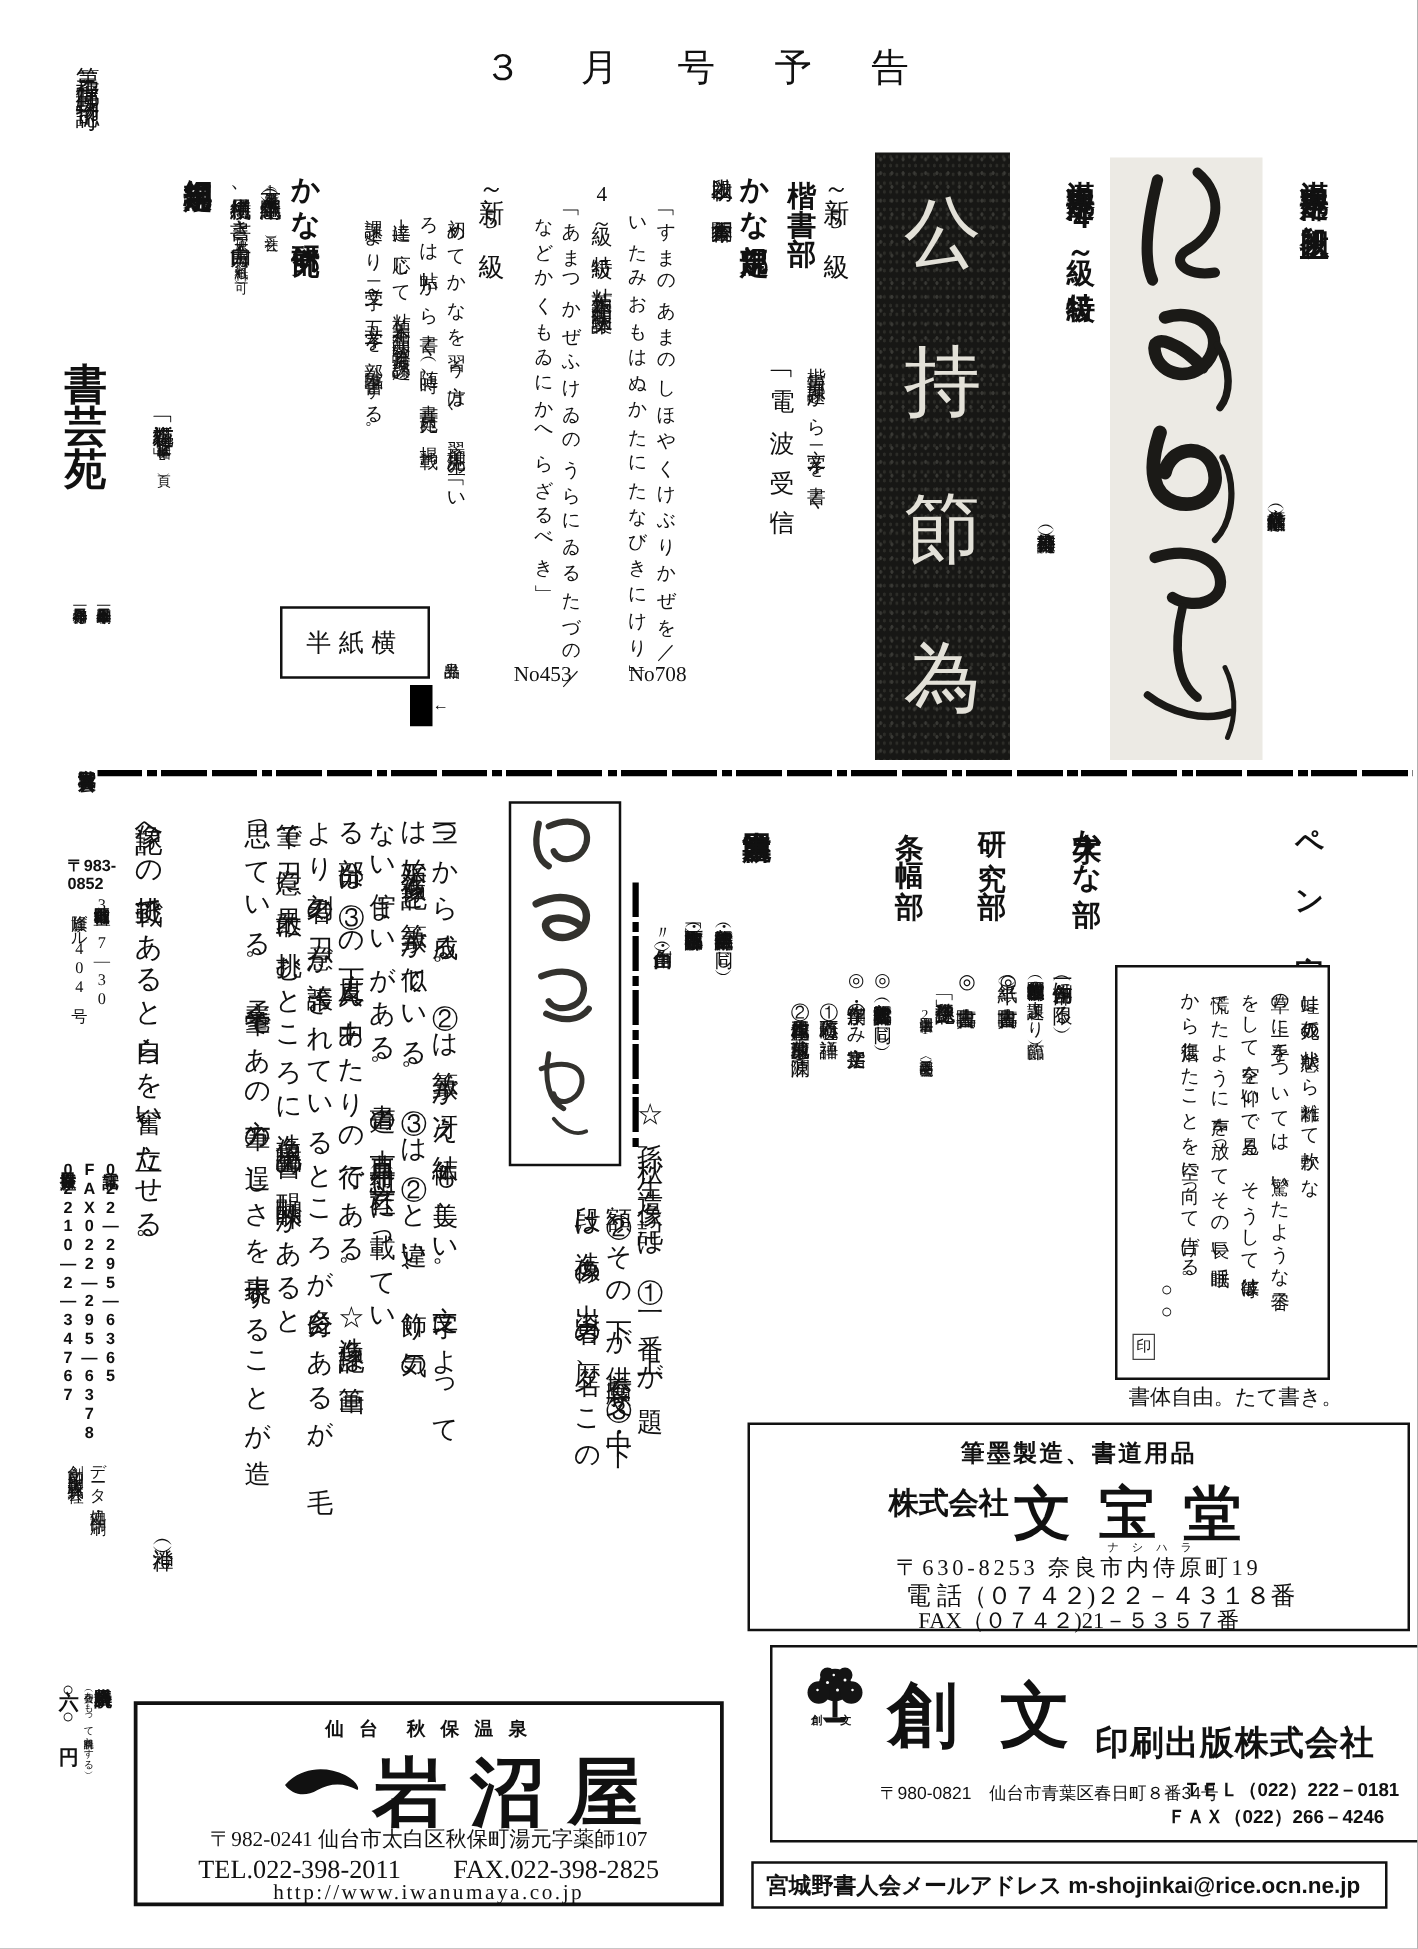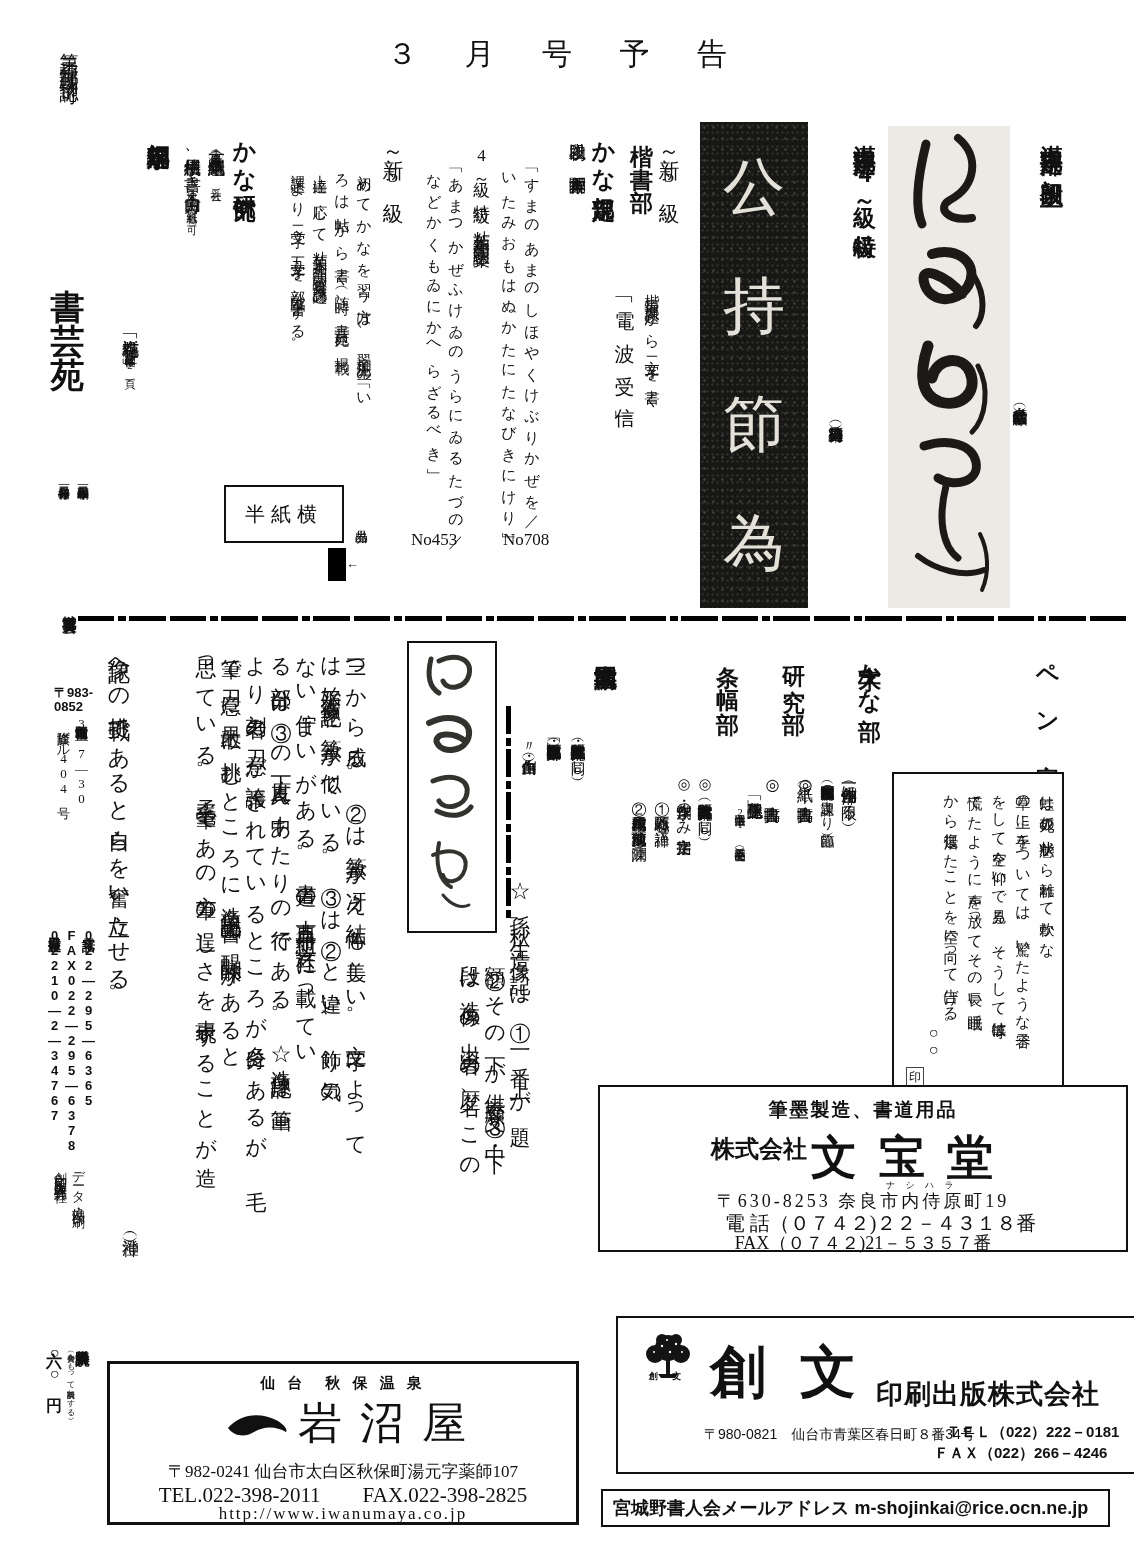--- a/index.html
+++ b/index.html
@@ -169,21 +169,21 @@
   <div class="v" style="left:345px;top:642px;font-size:21px;letter-spacing:4px;">三つから成る。②は筆致が冴え結体も美しい。文字によって</div>
   <div class="v" style="left:320px;top:642px;font-size:21px;letter-spacing:4px;">は始平公造像記と筆致が似ている。③は②と違い、飾り気の</div>
   <div class="v" style="left:295px;top:642px;font-size:21px;letter-spacing:4px;">ない佇まいがある。書道の古典三冊組（二玄社）に載ってい</div>
   <div class="v" style="left:270px;top:642px;font-size:21px;letter-spacing:4px;">る部分は③の丁度真ん中あたりの行である。☆造像記は筆画</div>
   <div class="v" style="left:245px;top:642px;font-size:21px;letter-spacing:4px;">より刻者の刀意が誇張されているところが多分にあるが、毛</div>
   <div class="v" style="left:220px;top:642px;font-size:21px;letter-spacing:4px;">筆で刀意に果敢に挑むところに造像記臨書の醍醐味があると</div>
   <div class="v" style="left:195px;top:642px;font-size:21px;letter-spacing:4px;">思っている。柔毫筆であの方筆の逞しさを表現することが造</div>
   <div class="v" style="left:108px;top:642px;font-size:22px;letter-spacing:2px;">像記への挑戦であると自らを奮い立たせる。</div>
   <div class="v" style="left:122px;top:1226px;font-size:17px;">（澄神）</div>
 
-  <div class="box" style="left:598px;top:1085px;width:530px;height:167px;">
+  <div class="box" style="left:598px;top:1138px;width:530px;height:167px;">
     <div class="abs g c" style="left:0;right:0;top:10px;font-size:19px;letter-spacing:2px;">筆墨製造、書道用品</div>
     <div class="abs" style="left:0;right:0;top:40px;text-align:center;">
       <span class="g" style="font-size:24px;vertical-align:16px;">株式会社</span>
       <span style="font-size:46px;font-weight:900;letter-spacing:22px;font-family:'Liberation Serif','DejaVu Serif',serif;">文宝堂</span>
     </div>
     <div class="abs" style="left:286px;top:92px;font-size:9px;letter-spacing:4px;">ナ シ ハ ラ</div>
     <div class="abs c" style="left:0;right:0;top:102px;font-size:18px;letter-spacing:3px;">〒630-8253 奈良市内侍原町19</div>
     <div class="abs c" style="left:0;right:0;top:123px;font-size:20px;margin-left:35px;">電 話（０７４２)２２－４３１８番</div>
     <div class="abs c" style="left:0;right:0;top:144px;font-size:18px;">FAX（０７４２)21－５３５７番</div>
   </div>
@@ -218,19 +218,19 @@
 
   <div class="box" style="left:601px;top:1489px;width:509px;height:38px;display:flex;align-items:center;padding-left:10px;">
     <span class="g" style="font-size:18px;">宮城野書人会メールアドレス  m-shojinkai@rice.ocn.ne.jp</span>
   </div>
 
   <div class="box" style="left:107px;top:1361px;width:472px;height:164px;border-width:3px;">
     <div class="abs g c" style="left:0;right:0;top:10px;font-size:15px;letter-spacing:4px;">仙 台　秋 保 温 泉</div>
     <svg class="abs" style="left:116px;top:48px;" width="64" height="28" viewBox="0 0 64 28">
       <path d="M2 16 C14 2 34 0 50 8 C58 12 62 18 60 20 C50 14 38 14 28 20 C18 26 8 24 2 16 Z" fill="#111"></path>
     </svg>
-    <div class="abs" style="left:188px;top:30px;font-size:44px;font-weight:400;letter-spacing:18px;font-family:'Liberation Serif','DejaVu Serif',serif;">岩沼屋</div>
+    <div class="abs" style="left:188px;top:30px;font-size:60px;font-weight:700;letter-spacing:18px;font-family:'Liberation Serif','DejaVu Serif',serif;">岩沼屋</div>
     <div class="abs c" style="left:0;right:0;top:96px;font-size:17px;">〒982-0241  仙台市太白区秋保町湯元字薬師107</div>
     <div class="abs c" style="left:0;right:0;top:117px;font-size:21px;">TEL.022-398-2011　　FAX.022-398-2825</div>
     <div class="abs c" style="left:0;right:0;top:140px;font-size:17px;letter-spacing:2px;">http://www.iwanumaya.co.jp</div>
   </div>
 
 </div>
 
 </body></html>

